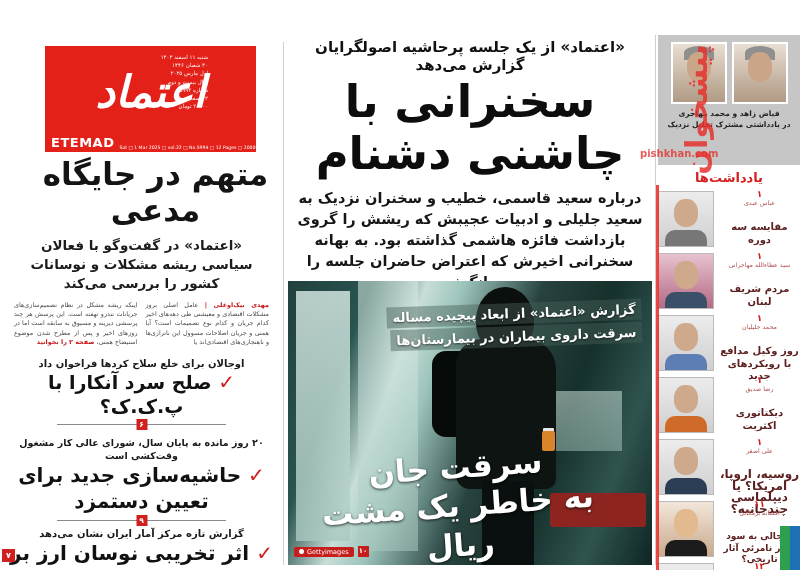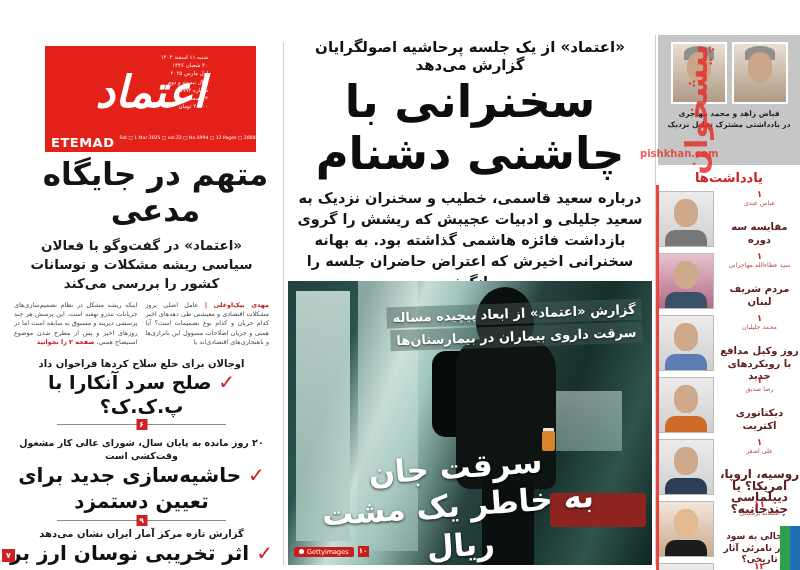--- a/index.html
+++ b/index.html
@@ -5,21 +5,21 @@
   * { margin:0; padding:0; box-sizing:border-box; }
   body { font-family:"DejaVu Sans","Liberation Sans",sans-serif; background:#fff; }
   #page { position:relative; width:800px; height:570px; background:#fff; overflow:hidden; direction:rtl; }
 
   .vdiv { position:absolute; width:1px; background:#cfcfcf; }
 
   
   .masthead { position:absolute; left:45px; top:46px; width:211px; height:106px; background:#e32119; color:#fff; }
   .logo-fa { position:absolute; left:0; right:0; top:-4px; text-align:center; font-size:44px; font-weight:bold; font-style:italic; line-height:100px; letter-spacing:-2px; }
   .mast-dates { position:absolute; right:48px; top:7px; text-align:right; font-size:5.5px; line-height:8.2px; opacity:.95; }
-  .mast-foot { position:absolute; left:6px; bottom:2px; right:4px; direction:ltr; display:flex; align-items:flex-start; gap:5px; }
+  .mast-foot { position:absolute; left:6px; bottom:2px; right:4px; direction:ltr; display:flex; align-items:flex-end; gap:5px; }
   .mast-logo-en { font-size:13px; font-weight:bold; letter-spacing:.5px; }
   .mast-info { font-size:4.6px; white-space:nowrap; }
 
   
   .leftcol { position:absolute; left:0; top:156px; width:283px; }
   .lead-hl { text-align:center; font-size:31px; font-weight:bold; color:#141414; line-height:36px;margin-left:28px; }
   .lead-sub { margin-top:8px; padding:0 28px; text-align:center; font-size:13.5px; font-weight:bold; color:#1c1c1c; line-height:19px; }
   .lead-body { display:flex; gap:8px; padding:8px 14px 6px; direction:rtl; }
   .bodycol { flex:1; font-size:6.4px; line-height:9.2px; color:#4a4a4a; text-align:justify; }
   .byline-red { color:#c41818; font-weight:bold; }

